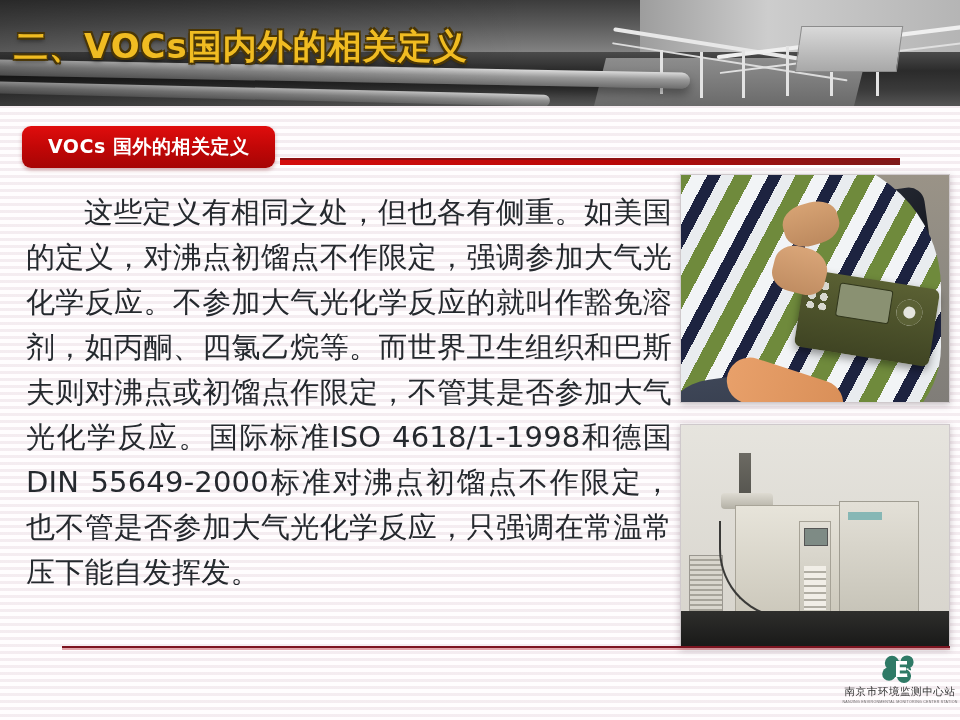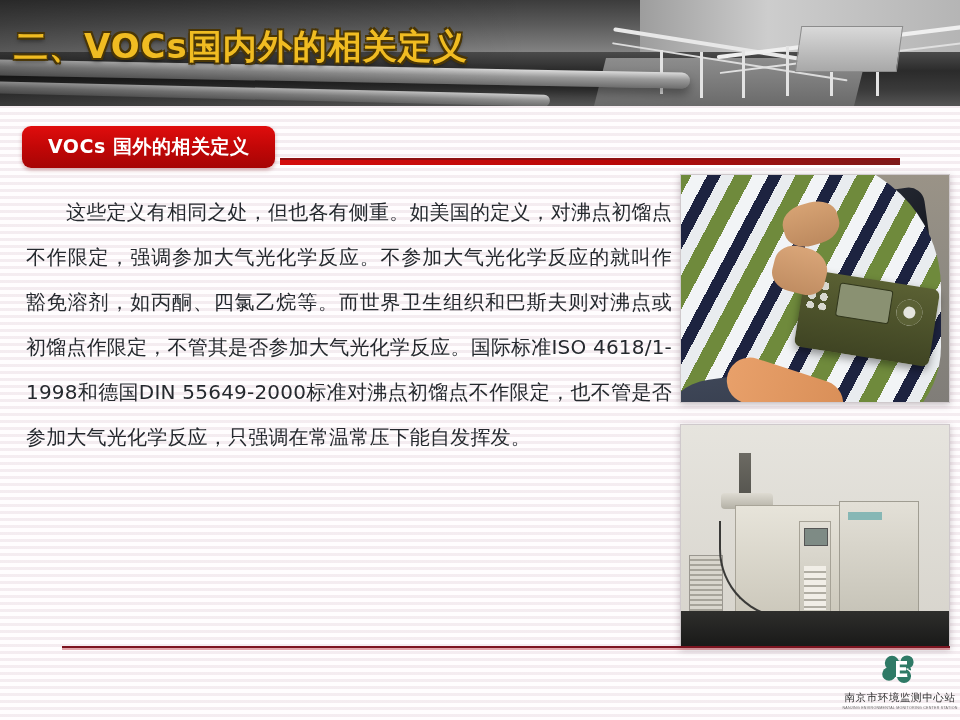--- a/index.html
+++ b/index.html
@@ -108,21 +108,21 @@
   #section-rule-thin{
     position:absolute;left:280px;top:32px;width:620px;height:2px;
     background:#8e1212;
   }
 
   
   #body-copy{
     position:absolute;left:26px;top:190px;width:646px;
     color:#25292e;
     font-family:"DejaVu Sans","Liberation Sans",sans-serif;
-    font-size:20px;line-height:45px;letter-spacing:.2px;
+    font-size:29px;line-height:45px;letter-spacing:.2px;
     text-align:justify;
   }
   #body-copy p{margin:0;text-indent:2em;}
 
   
   .photo{
     position:absolute;overflow:hidden;
     border:1px solid #cfc9cc;
     box-shadow:0 2px 7px rgba(70,50,60,.30);
     background:#b9b9b9;
@@ -248,21 +248,21 @@
   #footer-rule-soft{
     position:absolute;left:62px;top:648px;width:888px;height:2px;
     background:rgba(190,60,70,.45);
   }
   #logo{
     position:absolute;left:848px;top:654px;width:104px;height:54px;
     display:flex;flex-direction:column;align-items:center;justify-content:flex-start;
   }
   #logo-mark{position:relative;width:40px;height:30px;}
   #logo-cn{
-    margin-top:7px;font-size:10.5px;color:#2b2b2b;letter-spacing:.6px;
+    margin-top:1px;font-size:10.5px;color:#2b2b2b;letter-spacing:.6px;
     font-family:"DejaVu Sans","Liberation Sans",sans-serif;white-space:nowrap;
   }
   #logo-en{
     margin-top:1px;font-size:3.6px;color:#6a6a6a;letter-spacing:.25px;
     font-family:"Liberation Sans",sans-serif;white-space:nowrap;
     transform:scaleY(1.15);
   }
 </style>
 </head>
 <body>

